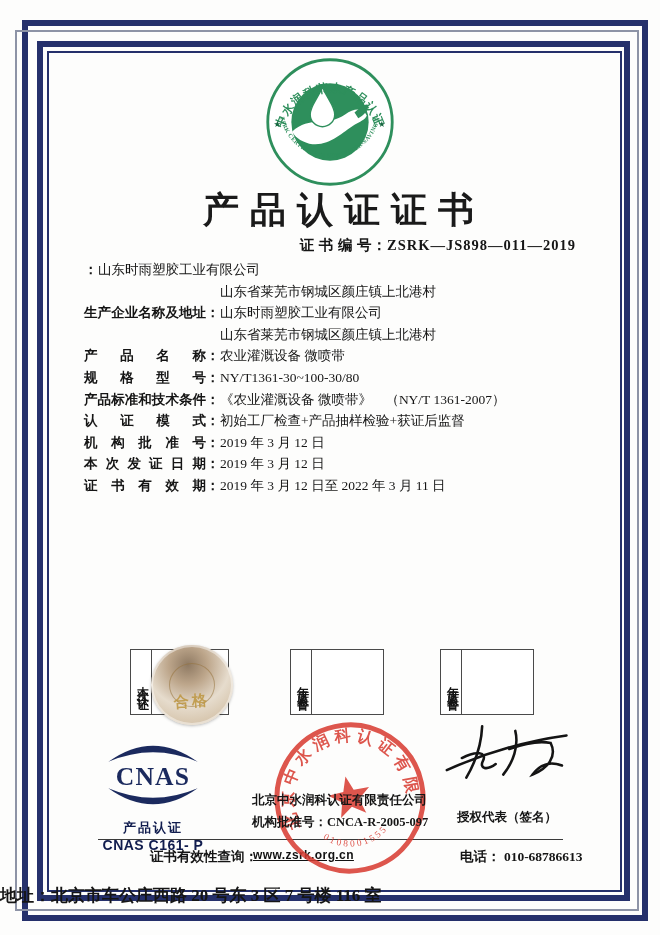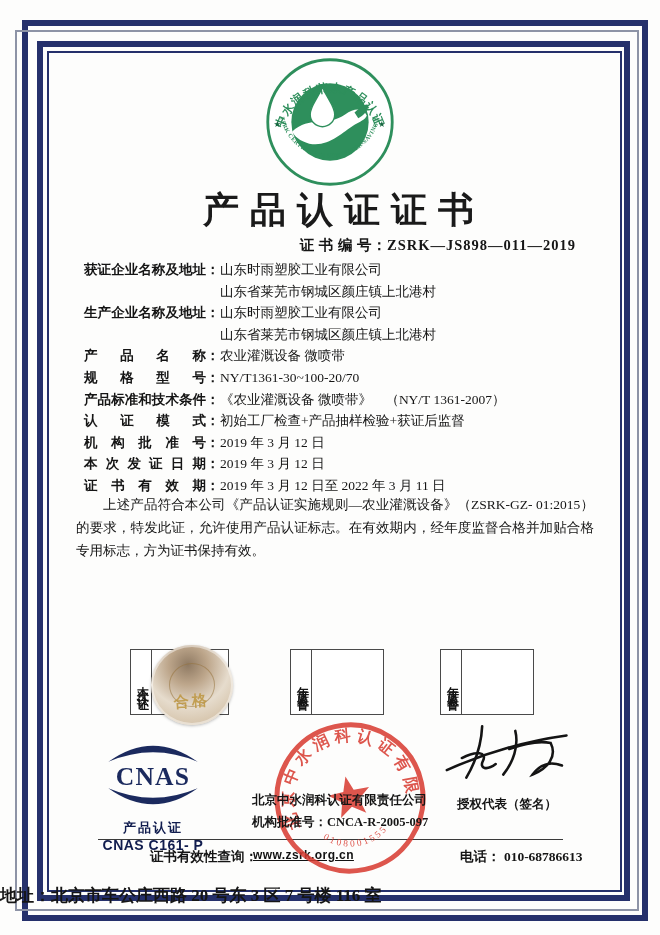--- a/index.html
+++ b/index.html
@@ -50,21 +50,21 @@
     font-size:15px;font-weight:bold;color:#bd9640;letter-spacing:3px;opacity:.85;transform:rotate(-4deg);}
   
   .cnas{position:absolute;left:92px;top:737px;width:122px;text-align:center;color:#18245c;}
   .cnas .cap1{font-size:13px;font-weight:bold;margin-top:2px;letter-spacing:2px;color:#101c4e;}
   .cnas .cap2{font-size:14px;font-weight:bold;letter-spacing:.5px;color:#101c4e;
     font-family:"Liberation Sans","DejaVu Sans",sans-serif;}
   .issuer{position:absolute;left:252px;top:789px;font-size:12.5px;font-weight:bold;line-height:22px;z-index:3;}
   .stamp{position:absolute;left:270px;top:718px;width:160px;height:160px;
     transform:rotate(-12deg);opacity:.85;z-index:2;}
   .sig{position:absolute;left:442px;top:719px;width:130px;text-align:center;}
-  .sig .cap{font-size:12.5px;font-weight:bold;margin-top:1px;}
+  .sig .cap{font-size:12.5px;font-weight:bold;margin-top:14px;}
   .divider{position:absolute;top:839px;left:98px;width:465px;height:0;border-top:1.5px solid #3a3a3a;}
   .queryrow{position:absolute;top:848px;left:0;right:0;height:22px;font-size:13.5px;font-weight:bold;}
   .q-label{position:absolute;left:150px;}
   .q-url{position:absolute;left:253px;text-decoration:underline;font-size:12px;letter-spacing:.4px;
     font-family:"Liberation Sans","DejaVu Sans",sans-serif;color:#111;}
   .q-phone{position:absolute;left:460px;}
   .address{position:absolute;top:884px;left:0;right:0;font-size:17px;font-weight:bold;}
   svg text{user-select:none;}
 </style>
 </head>
@@ -103,40 +103,39 @@
   </div>
 
   <div class="title">产品认证证书</div>
 
   <div class="certno">
     <span>证 书 编 号：</span><span class="num">ZSRK—JS898—011—2019</span>
   </div>
 
   <div class="fields">
     <div class="frow">
-      <span class="flabel">获证企业名称及地址</span>
         <span class="fcolon">：</span>
         <span class="fvalue">山东时雨塑胶工业有限公司</span>
     </div>
     <div class="fcont">山东省莱芜市钢城区颜庄镇上北港村</div>
     <div class="frow">
       <span class="flabel">生产企业名称及地址</span>
         <span class="fcolon">：</span>
         <span class="fvalue">山东时雨塑胶工业有限公司</span>
     </div>
     <div class="fcont">山东省莱芜市钢城区颜庄镇上北港村</div>
     <div class="frow">
       <span class="flabel">产品名称</span>
         <span class="fcolon">：</span>
         <span class="fvalue">农业灌溉设备 微喷带</span>
     </div>
     <div class="frow">
       <span class="flabel">规格型号</span>
         <span class="fcolon">：</span>
-        <span class="fvalue">NY/T1361-30~100-20/70</span>
+        <span class="fvalue">NY/T1361-30~100-30/80</span>
     </div>
     <div class="frow">
       <span class="flabel">产品标准和技术条件</span>
         <span class="fcolon">：</span>
         <span class="fvalue">《农业灌溉设备 微喷带》　（NY/T 1361-2007）</span>
     </div>
     <div class="frow">
       <span class="flabel">认证模式</span>
         <span class="fcolon">：</span>
         <span class="fvalue">初始工厂检查+产品抽样检验+获证后监督</span>
@@ -151,21 +150,20 @@
         <span class="fcolon">：</span>
         <span class="fvalue">2019 年 3 月 12 日</span>
     </div>
     <div class="frow">
       <span class="flabel">证书有效期</span>
         <span class="fcolon">：</span>
         <span class="fvalue">2019 年 3 月 12 日至 2022 年 3 月 11 日</span>
     </div>
   </div>
 
-  <div class="statement">上述产品符合本公司《产品认证实施规则—农业灌溉设备》（ZSRK-GZ- 01:2015）的要求，特发此证，允许使用产品认证标志。在有效期内，经年度监督合格并加贴合格专用标志，方为证书保持有效。</div>
 
   <div class="sbox box1">
     <span class="strip">本次认证</span>
     <div class="gold-sticker">
       <div class="ring"></div>
       <div class="ok">合格</div>
     </div>
   </div>
   <div class="sbox box2">
     <span class="strip">年度监督</span>

